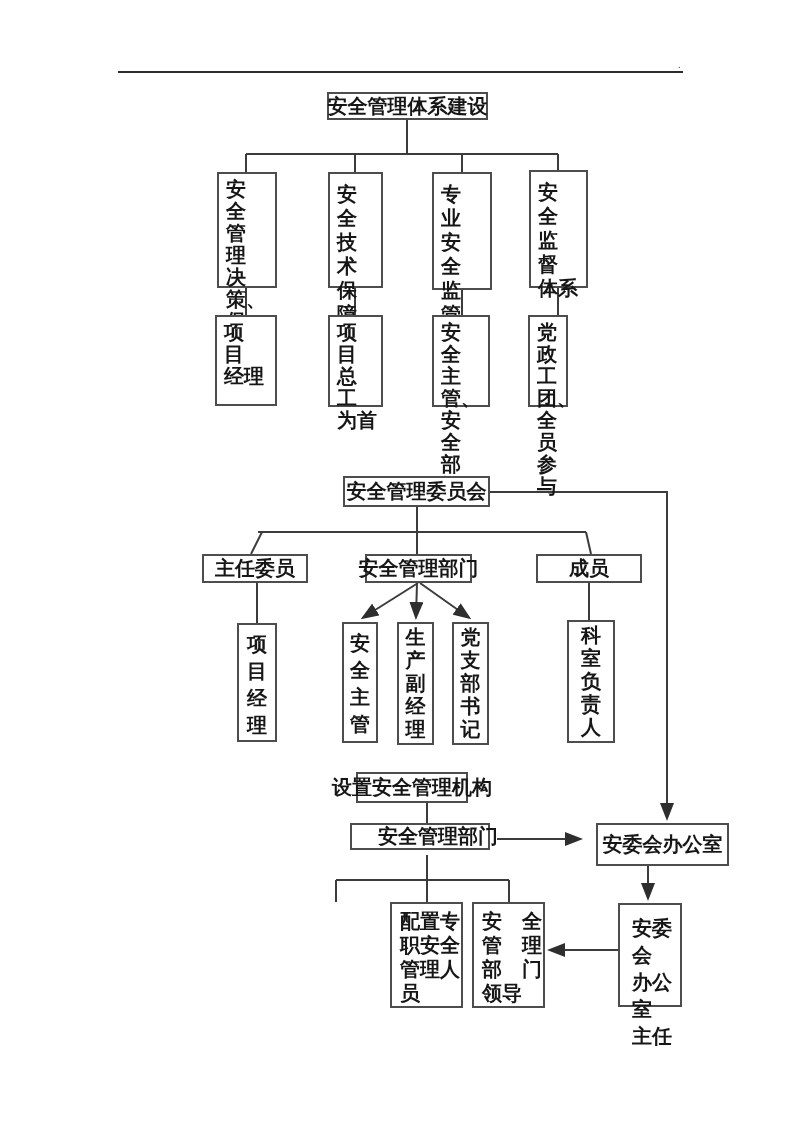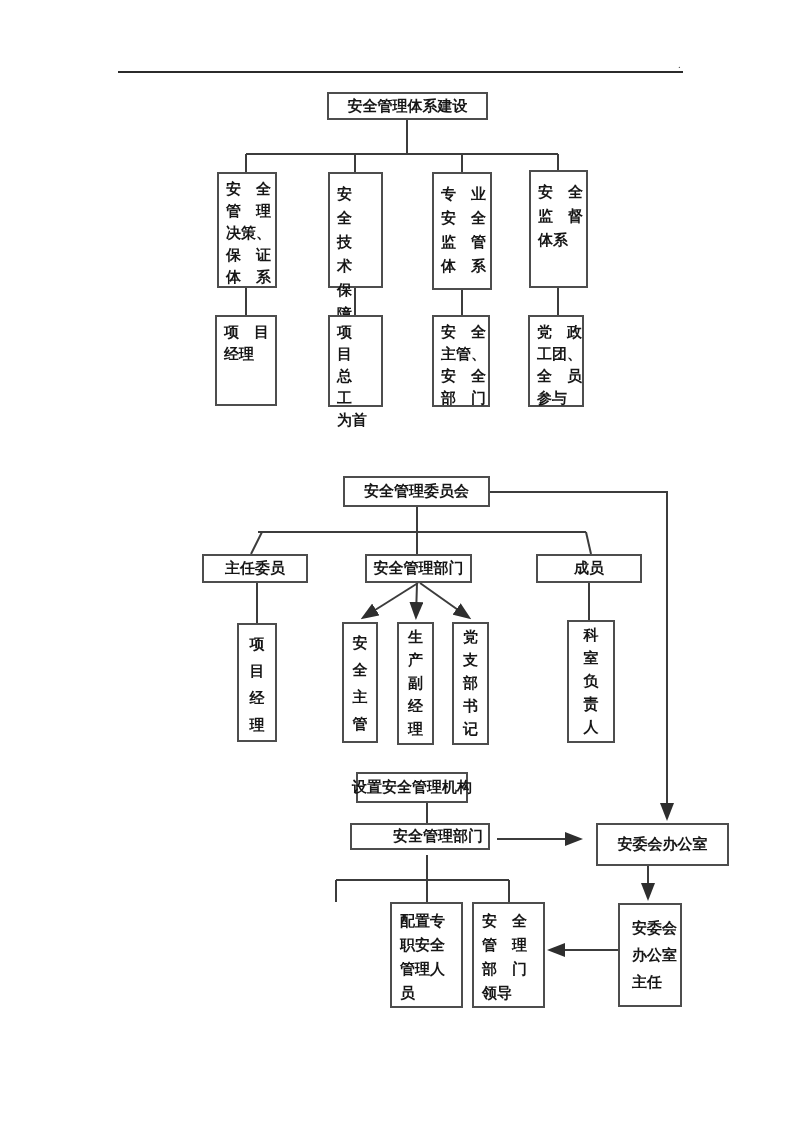--- a/index.html
+++ b/index.html
@@ -1,20 +1,20 @@
 <!DOCTYPE html>
 <html><head>
 <meta charset="utf-8">
 <style>
   html,body{margin:0;padding:0;background:#ffffff;}
   .page{position:relative;width:800px;height:1131px;background:#ffffff;overflow:hidden;
         font-family:"Liberation Serif","DejaVu Serif",serif;color:#161616;}
   svg.wires{position:absolute;left:0;top:0;z-index:1;}
   .bx{position:absolute;z-index:2;background:#ffffff;border:2px solid #4d4d4d;
-      box-sizing:border-box;font-size:15px;font-weight:600;white-space:pre-line;}
+      box-sizing:border-box;font-size:20px;font-weight:600;white-space:pre-line;}
   
   .ct{display:flex;align-items:center;justify-content:center;white-space:nowrap;}
   
   .ml{padding:4px 0 0 7px;line-height:22px;}
   .ml4{padding:8px 0 0 7px;line-height:24px;}
   .task{padding:5px 0 0 8px;line-height:24px;}
   
   .vt4{text-align:center;line-height:27px;padding-top:6px;}
   .vt5{text-align:center;line-height:23px;padding-top:2px;}
   .dir{padding:10px 0 0 12px;line-height:27px;}
@@ -92,21 +92,21 @@
 
   <div class="bx ml" style="left:215px;top:315px;width:62px;height:91px;">项　目
 经理</div>
   <div class="bx ml" style="left:328px;top:315px;width:55px;height:92px;">项　目
 总　工
 为首</div>
   <div class="bx ml" style="left:432px;top:315px;width:58px;height:92px;">安　全
 主管、
 安　全
 部　门</div>
-  <div class="bx ml" style="left:528px;top:315px;width:56px;height:92px;">党　政
+  <div class="bx ml" style="left:528px;top:315px;width:40px;height:92px;">党　政
 工团、
 全　员
 参与</div>
 
   <div class="bx ct" style="left:343px;top:476px;width:147px;height:31px;">安全管理委员会</div>
 
   <div class="bx ct" style="left:202px;top:554px;width:106px;height:29px;">主任委员</div>
   <div class="bx ct" style="left:365px;top:554px;width:107px;height:29px;">安全管理部门</div>
   <div class="bx ct" style="left:536px;top:554px;width:106px;height:29px;">成员</div>
 

